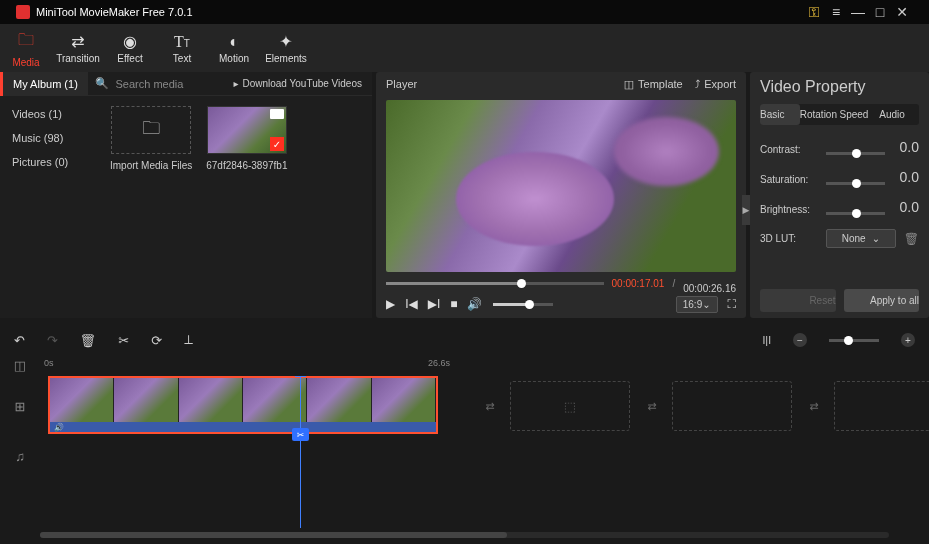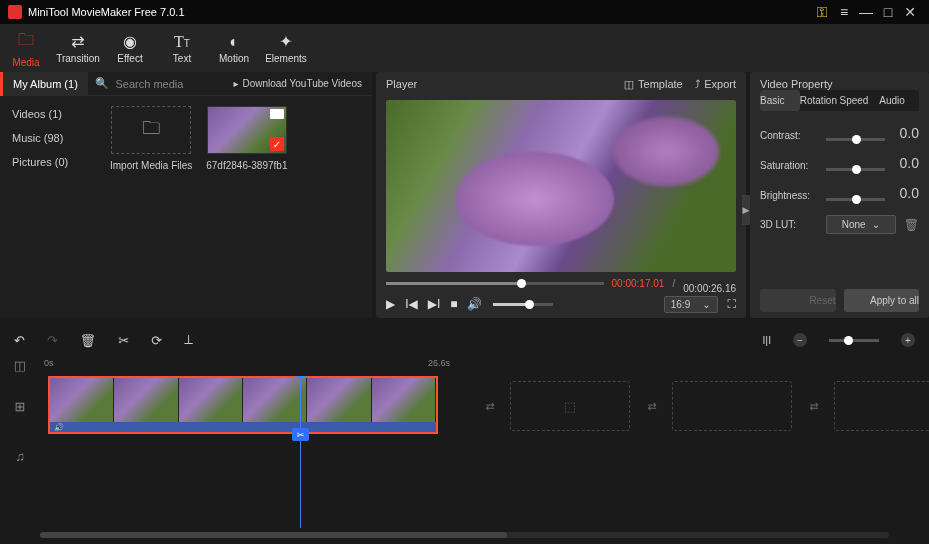--- a/index.html
+++ b/index.html
@@ -1,19 +1,19 @@
 <!DOCTYPE html>
 <html><head>
 <meta charset="utf-8">
 <style>
 * { margin: 0; padding: 0; box-sizing: border-box; font-family: -apple-system, BlinkMacSystemFont, "Segoe UI", Arial, sans-serif; }
 body { background: #1a1a1a; color: #ccc; width: 929px; height: 544px; overflow: hidden; font-size: 11px; }
 
 
-.titlebar { height: 24px; background: #0a0a0a; display: flex; align-items: center; padding: 0 8px; }
+.titlebar { height: 24px; background: #0a0a0a; display: flex; align-items: center; padding: 0 16px; }
 .titlebar .logo { width: 14px; height: 14px; background: #e03030; border-radius: 2px; margin-right: 6px; }
 .titlebar .title { color: #fff; font-size: 11px; flex: 1; }
 .titlebar .ctrl { width: 22px; text-align: center; color: #ccc; font-size: 14px; cursor: pointer; }
 .titlebar .key { color: #ffd040; }
 
 
 .tooltabs { height: 48px; background: #252525; display: flex; }
 .tab { width: 52px; display: flex; flex-direction: column; align-items: center; justify-content: center; gap: 2px; cursor: pointer; }
 .tab.active .ticon { color: #ff4030; }
 .tab.active .tlabel { color: #ff4030; }
@@ -56,26 +56,26 @@
 .seekknob { position: absolute; left: 62%; top: -3px; width: 9px; height: 9px; background: #fff; border-radius: 50%; margin-left: -4px; }
 .timecur { color: #ff5030; font-size: 10px; }
 .timesep { color: #888; font-size: 10px; }
 .timetot { color: #ccc; font-size: 10px; margin-top: 10px; }
 .playctrls { height: 28px; display: flex; align-items: center; padding: 0 10px; gap: 10px; }
 .playctrls .pc { color: #ddd; font-size: 12px; cursor: pointer; }
 .playctrls .volslider { width: 60px; height: 3px; background: #555; position: relative; }
 .playctrls .volslider .vfill { position: absolute; left: 0; width: 60%; height: 100%; background: #ccc; }
 .playctrls .vknob { position: absolute; left: 60%; top: -3px; width: 9px; height: 9px; background: #fff; border-radius: 50%; margin-left: -4px; }
 .playctrls .pspacer { flex: 1; }
-.aspectsel { background: #3a3a3a; border: 1px solid #555; color: #ccc; padding: 2px 6px; border-radius: 2px; font-size: 10px; display: flex; align-items: center; gap: 12px; cursor: pointer; }
+.aspectsel { background: #3a3a3a; border: 1px solid #555; color: #ccc; padding: 2px 6px; border-radius: 2px; font-size: 10px; display: flex; align-items: center; gap: 0; cursor: pointer; }
 
 
 .proppanel { flex: 1; background: #2a2a2a; margin-left: 4px; border-radius: 3px; display: flex; flex-direction: column; padding: 6px 10px; position: relative; }
 .paneltoggle { position: absolute; left: -8px; top: 50%; width: 8px; height: 30px; background: #3a3a3a; color: #aaa; display: flex; align-items: center; justify-content: center; font-size: 9px; cursor: pointer; }
-.proptitle { font-size: 11px; color: #ccc; }
+.proptitle { font-size: 16px; color: #ccc; margin-bottom: 8px; }
 .proptabs { display: flex; background: #1e1e1e; border-radius: 3px; margin-bottom: 14px; }
 .proptab { flex: 1; text-align: left; padding: 5px 0; font-size: 10px; color: #ccc; cursor: pointer; }
 .proptab.active { background: #3a3a3a; border-radius: 3px; }
 .proprow { display: flex; align-items: flex-end; margin-bottom: 14px; }
 .proprow .plabel { width: 58px; font-size: 10px; color: #ccc; }
 .proprow .pslider { flex: 1; height: 3px; background: #555; position: relative; margin: 0 8px; }
 .proprow .pknob { position: absolute; left: 50%; top: -3px; width: 9px; height: 9px; background: #fff; border-radius: 50%; margin-left: -4px; }
 .proprow .pval { width: 26px; text-align: right; font-size: 14px; color: #ccc; }
 .lutrow { display: flex; align-items: center; gap: 8px; margin-bottom: 14px; }
 .lutrow .plabel { width: 58px; font-size: 10px; color: #ccc; }

